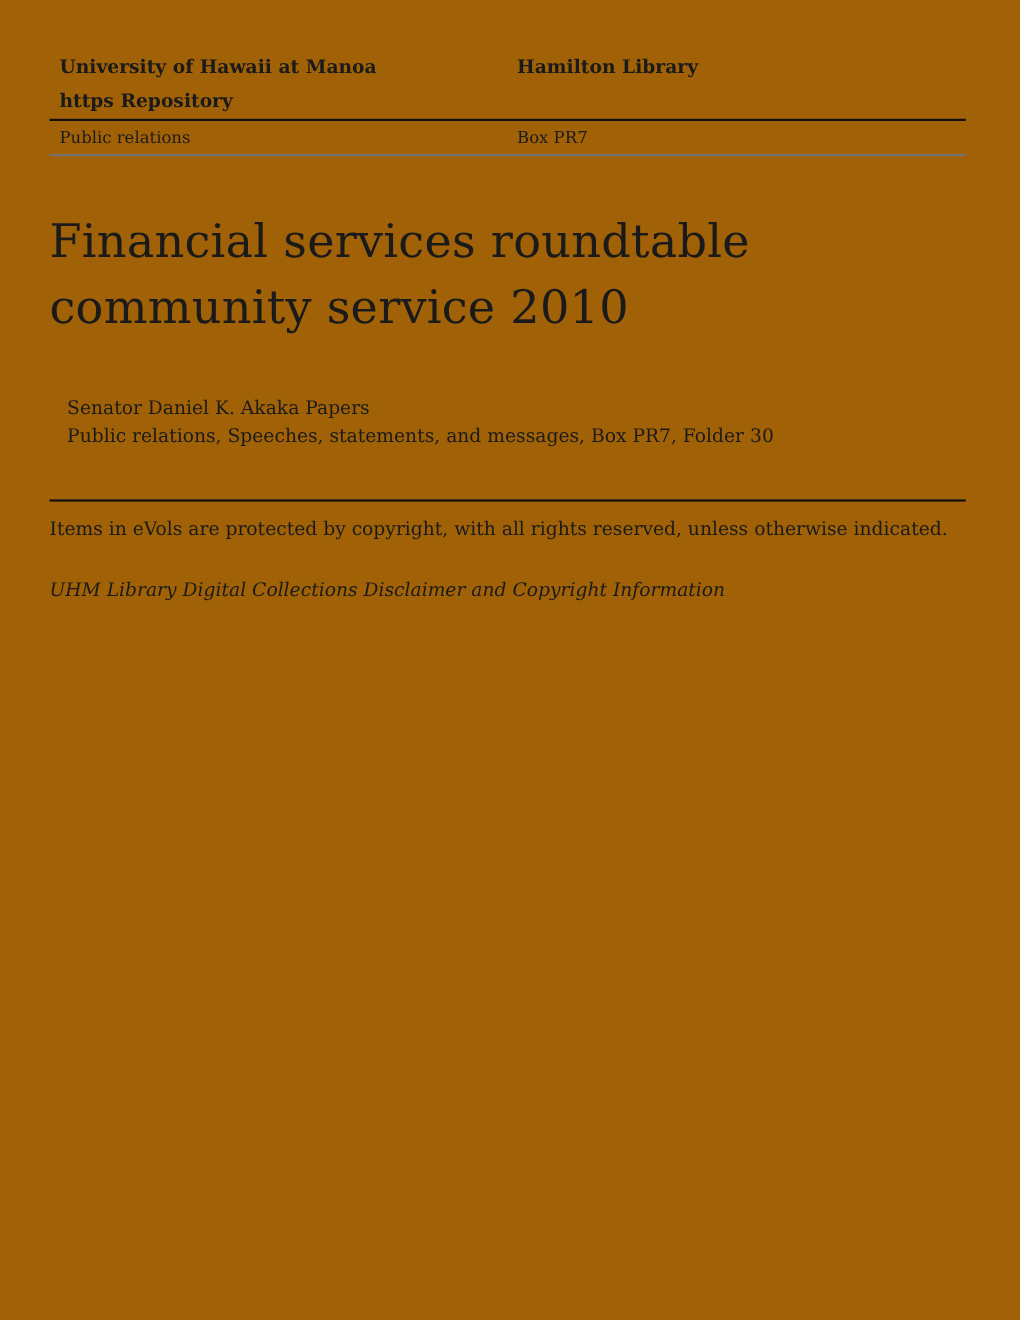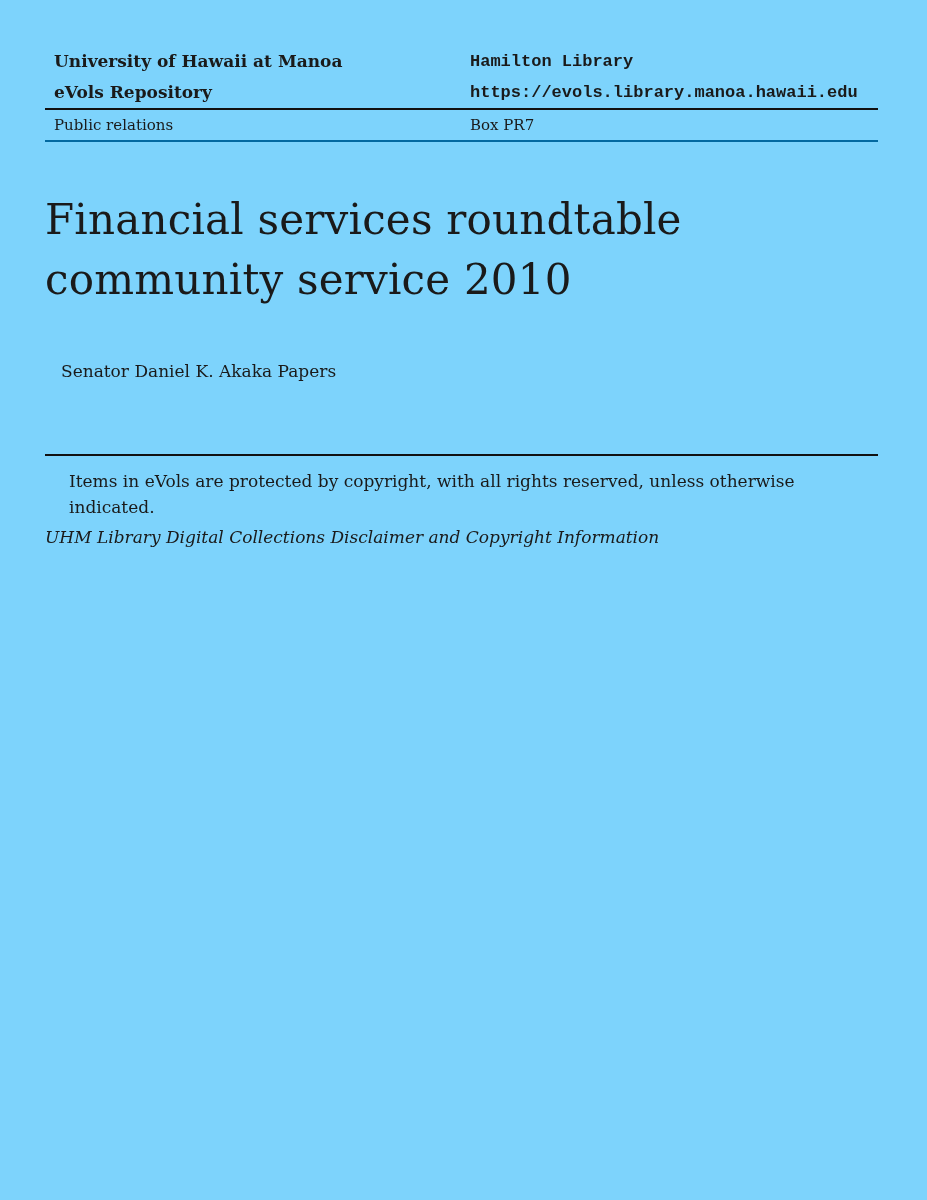--- a/index.html
+++ b/index.html
@@ -4,21 +4,21 @@
 <style>
   html, body {
     margin: 0;
     padding: 0;
     background: #e8e8e8;
   }
   .page {
     position: relative;
     width: 927px;
     height: 1200px;
-    background: #7dd3fc;
+    background: #a16207;
     overflow: hidden;
     font-family: "DejaVu Serif", "Liberation Serif", serif;
     color: #1a1a1a;
   }
   .content {
     position: absolute;
     left: 45px;
     top: 0;
     width: 833px;
   }
@@ -39,25 +39,24 @@
     font-size: 17px;
     line-height: 31px;
     box-sizing: border-box;
   }
   .header-cell.left {
     width: 425px;
     padding-left: 9px;
   }
   .header-cell.right {
     flex: 1;
-    font-family: Liberation Mono, monospace;
   }
   .header-row-sub {
     display: flex;
-    border-bottom: 2px solid #0369a1;
+    border-bottom: 2px solid #737373;
     font-size: 15px;
     line-height: 30px;
     font-weight: 400;
   }
   .sub-cell {
     box-sizing: border-box;
   }
   .sub-cell.left {
     width: 425px;
     padding-left: 9px;
@@ -100,21 +99,20 @@
     width: 100%;
     height: 2px;
     background: #111111;
   }
   .copyright-line {
     position: absolute;
     top: 468px;
     left: 0;
     font-size: 17px;
     line-height: 26px;
-    margin-left: 24px;
   }
   .disclaimer-line {
     position: absolute;
     top: 524px;
     left: 0;
     font-size: 17px;
     line-height: 26px;
     font-style: italic;
   }
   .disclaimer-link {
@@ -126,37 +124,37 @@
 </head>
 <body>
 
 <div class="page">
   <div class="content">
 
     <div class="header-table">
       <div class="header-row-main">
         <div class="header-cell left">
           <div>University of Hawaii at Manoa</div>
-          <div>eVols Repository</div>
+          <div>https Repository</div>
         </div>
         <div class="header-cell right">
           <div>Hamilton Library</div>
-          <div>https://evols.library.manoa.hawaii.edu</div>
         </div>
       </div>
       <div class="header-row-sub">
         <div class="sub-cell left">Public relations</div>
         <div class="sub-cell right">Box PR7</div>
       </div>
     </div>
 
     <h1 class="doc-title">Financial services roundtable community service 2010</h1>
 
     <div class="doc-meta">
       <div>Senator Daniel K. Akaka Papers</div>
+      <div>Public relations, Speeches, statements, and messages, Box PR7, Folder 30</div>
     </div>
 
     <div class="footer-rule"></div>
 
     <div class="copyright-line">Items in eVols are protected by copyright, with all rights reserved, unless otherwise indicated.</div>
 
     <div class="disclaimer-line">
       <a href="#" class="disclaimer-link">UHM Library Digital Collections Disclaimer and Copyright Information</a>
     </div>
 

